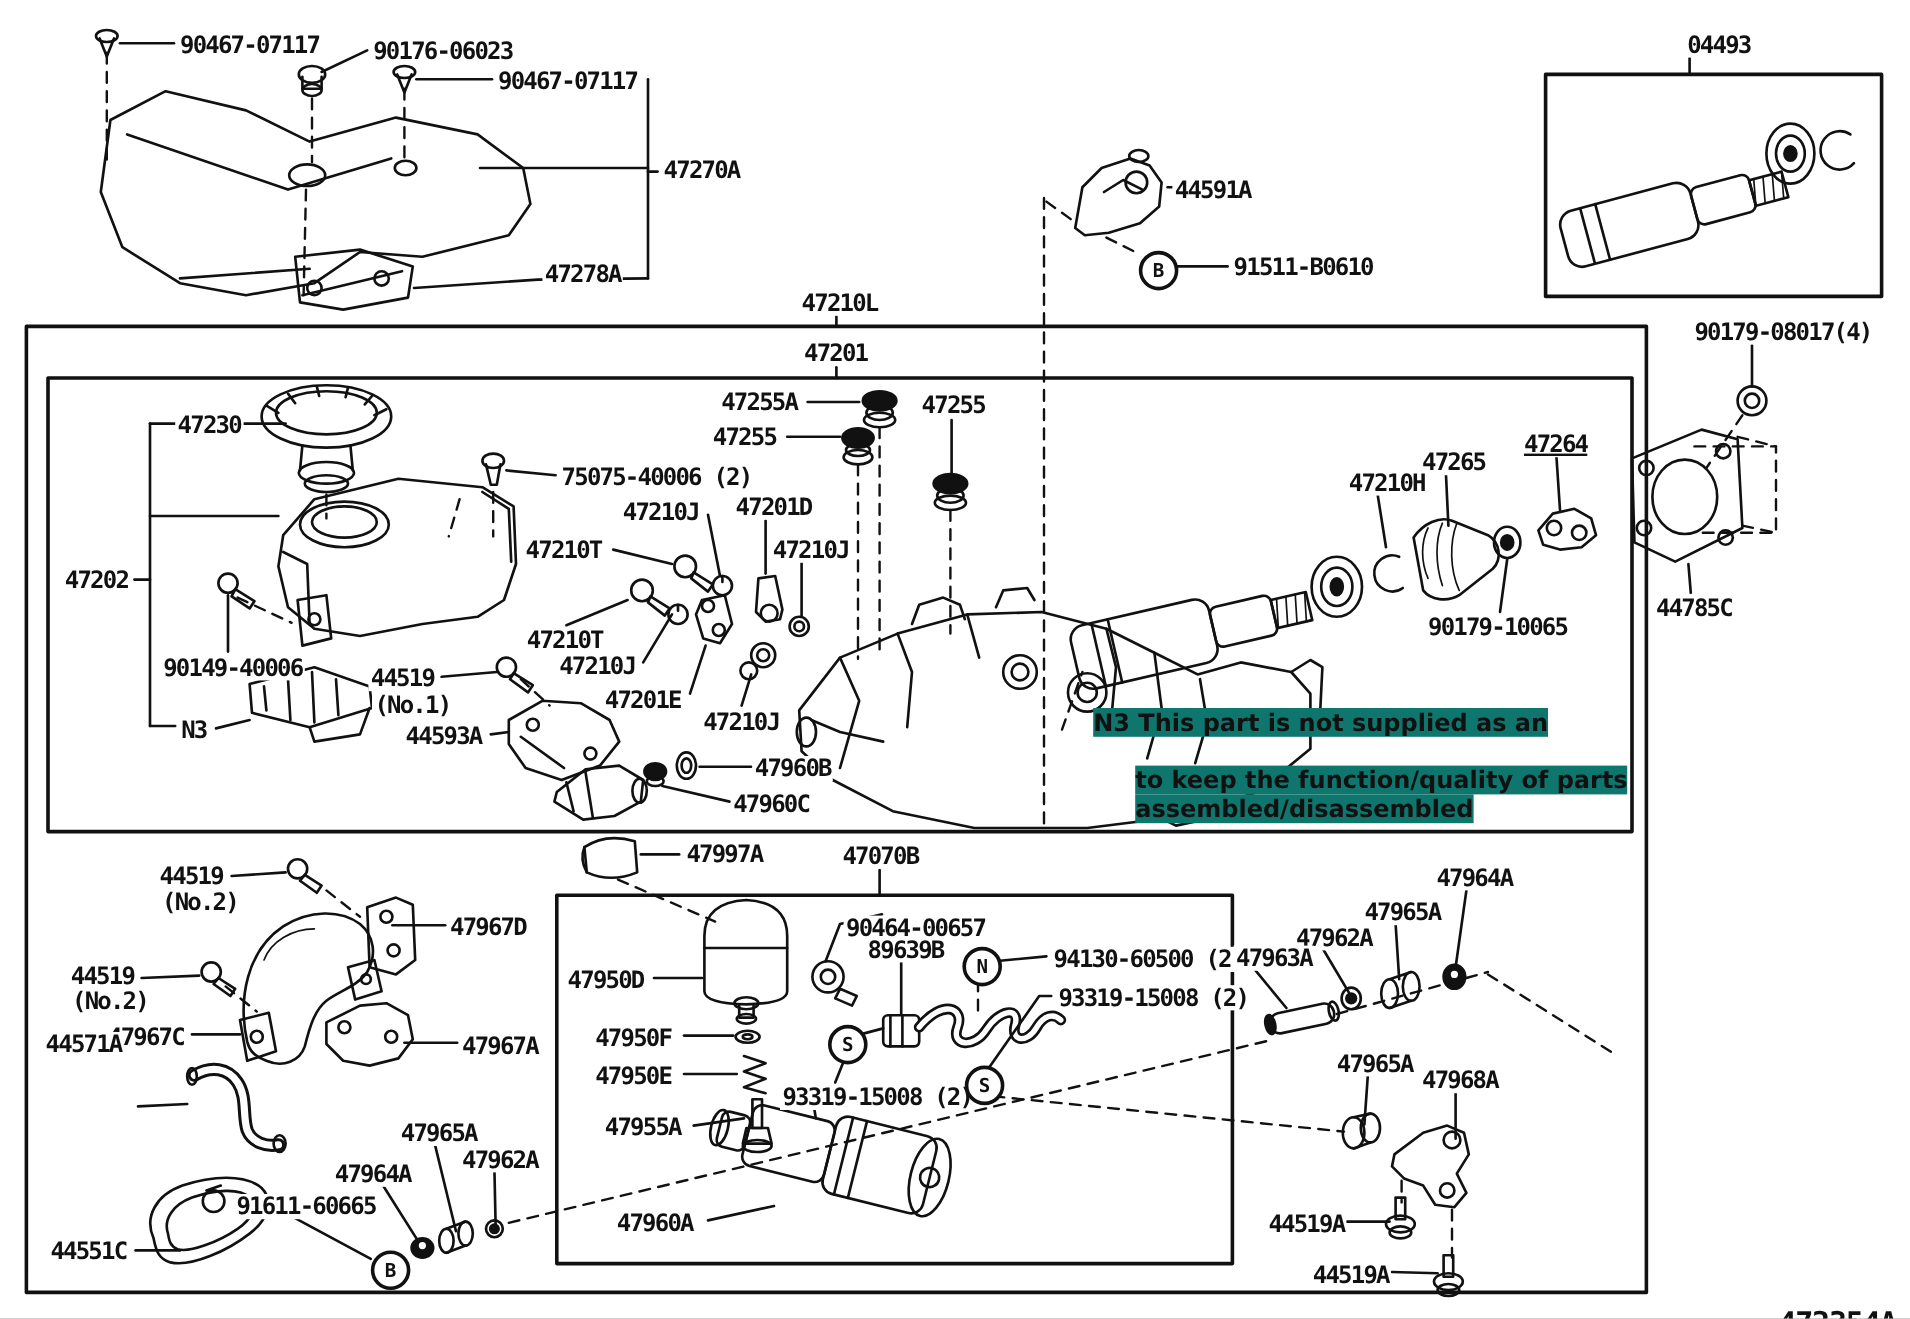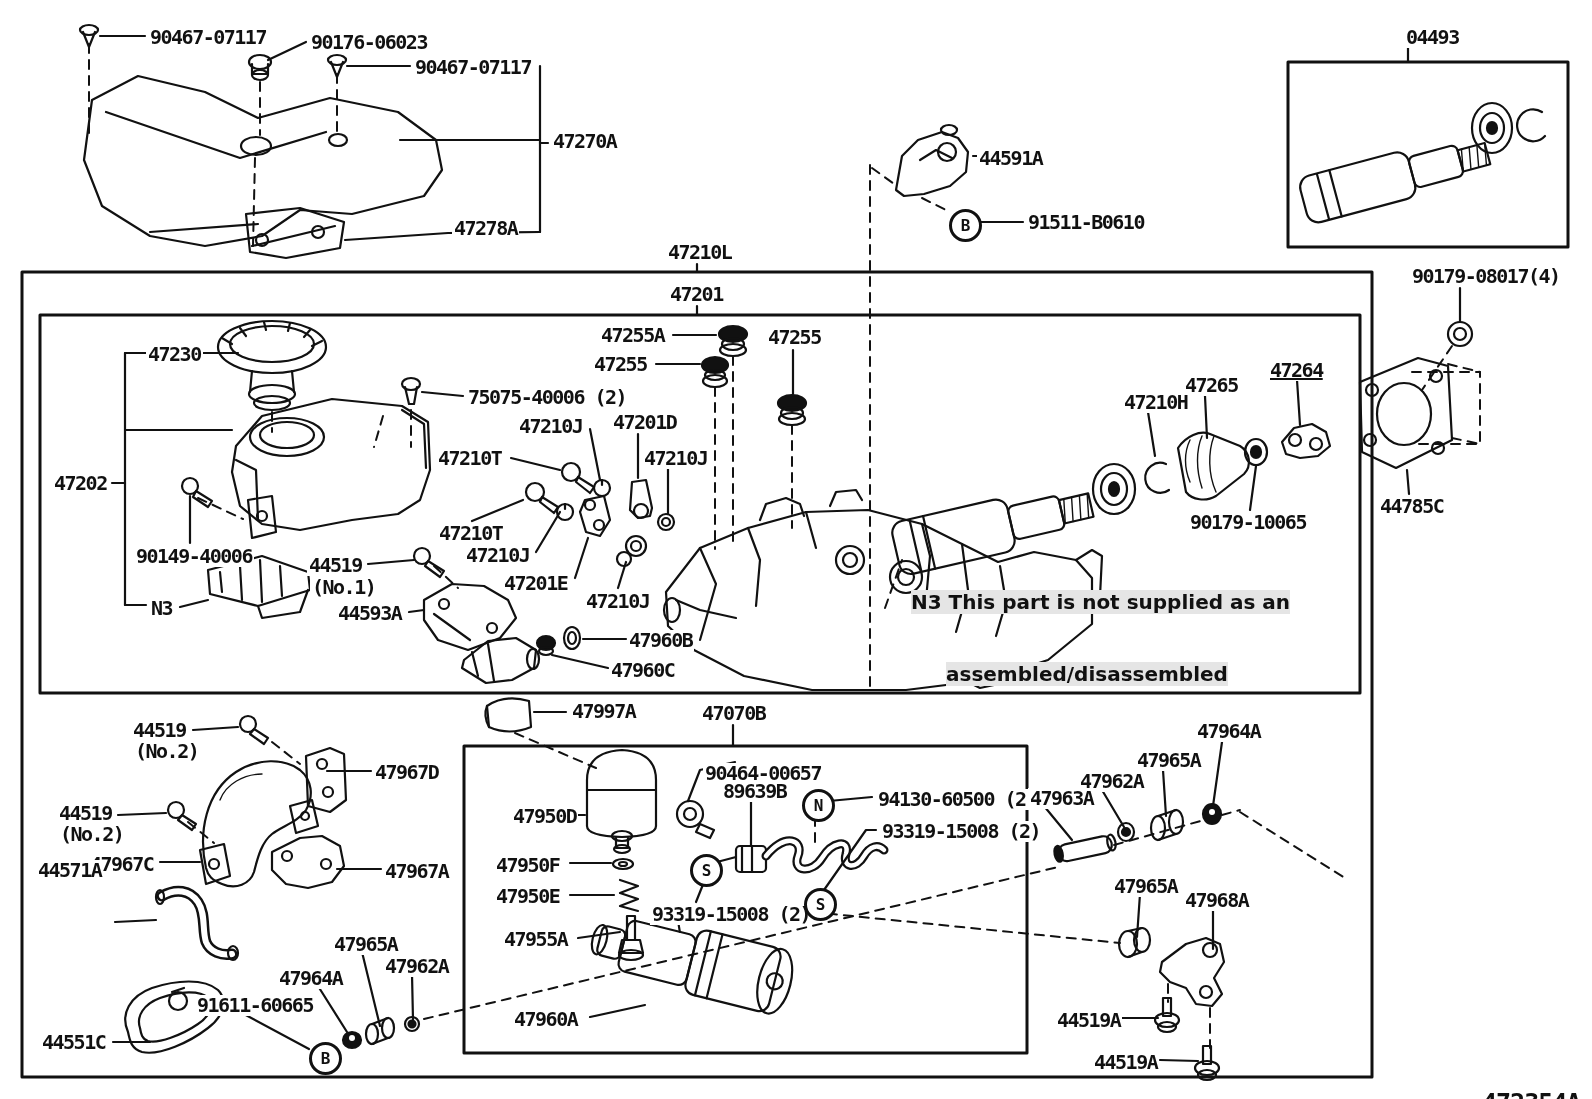--- a/index.html
+++ b/index.html
@@ -11,21 +11,21 @@
   #lineart .dash{stroke-dasharray:9 7;stroke-width:2;}
   #lineart .fl{fill:#111;}
   #lineart .wh{fill:#fff;stroke:none;}
   #lineart .thin{stroke-width:1.4;}
   .lbl{position:absolute;font-weight:bold;font-size:20px;letter-spacing:-1.5px;
        white-space:nowrap;color:#111;background:#fff;padding:0 2px;line-height:1.05;}
   .circ{position:absolute;width:27px;height:27px;border:3px solid #111;border-radius:50%;
         background:#fff;color:#111;font-weight:bold;font-size:16px;line-height:27px;
         text-align:center;letter-spacing:0;}
   .note-line{position:absolute;font-family:"DejaVu Sans",sans-serif;font-weight:bold;
-       font-size:20px;color:#111;white-space:nowrap;background:#e5e5e5;}
+       font-size:20px;color:#111;white-space:nowrap;background:#0f766e;}
   #note1{left:911px;top:590px;} #note2{left:946px;top:614px;}
   #note3{left:946px;top:638px;} #note4{left:946px;top:662px;}
   #footer-code{position:absolute;left:1482px;top:1088px;font-weight:bold;font-size:25px;
        letter-spacing:-1px;color:#111;}
 </style>
 </head>
 <body>
 
 <div id="canvas">
 
@@ -452,20 +452,21 @@
     <line x1="1160" y1="1060" x2="1198" y2="1061"></line>
   </g>
 
   <g>
     <line class="dash" x1="424" y1="1019" x2="1058" y2="867"></line>
     <line class="dash" x1="812" y1="912" x2="1120" y2="943"></line>
   </g>
 </svg>
 
 <div class="note-line" id="note1">N3 This part is not supplied as an</div>
+<div class="note-line" id="note3">to keep the function/quality of parts</div>
 <div class="note-line" id="note4">assembled/disassembled</div>
 
 <div id="footer-code">472354A</div>
 
 <div id="labels-layer">
       <div class="lbl" style="left: 148px; top: 27px;">90467-07117</div>
       <div class="lbl" style="left: 309px; top: 32px;">90176-06023</div>
       <div class="lbl" style="left: 413px; top: 57px;">90467-07117</div>
       <div class="lbl" style="left: 1404px; top: 27px;">04493</div>
       <div class="lbl" style="left: 551px; top: 131px;">47270A</div>
@@ -506,21 +507,21 @@
       <div class="lbl" style="left: 570px; top: 701px;">47997A</div>
       <div class="lbl" style="left: 700px; top: 703px;">47070B</div>
       <div class="lbl" style="left: 1195px; top: 721px;">47964A</div>
       <div class="lbl" style="left: 1135px; top: 750px;">47965A</div>
       <div class="lbl" style="left: 1078px; top: 771px;">47962A</div>
       <div class="lbl" style="left: 373px; top: 762px;">47967D</div>
       <div class="lbl" style="left: 703px; top: 763px;">90464-00657</div>
       <div class="lbl" style="left: 721px; top: 781px;">89639B</div>
       <div class="lbl" style="left: 57px; top: 803px;">44519</div>
       <div class="lbl" style="left: 58px; top: 824px;">(No.2)</div>
-      <div class="lbl" style="left: 471px; top: 806px; margin-left: 40px;">47950D</div>
+      <div class="lbl" style="left: 471px; top: 806px;">47950D</div>
       <div class="lbl" style="left: 876px; top: 789px;">94130-60500 (2)</div>
       <div class="lbl" style="left: 1028px; top: 788px;">47963A</div>
       <div class="lbl" style="left: 880px; top: 821px;">93319-15008 (2)</div>
       <div class="lbl" style="left: 88px; top: 854px;">47967C</div>
       <div class="lbl" style="left: 383px; top: 861px;">47967A</div>
       <div class="lbl" style="left: 494px; top: 855px;">47950F</div>
       <div class="lbl" style="left: 494px; top: 886px;">47950E</div>
       <div class="lbl" style="left: 650px; top: 904px;">93319-15008 (2)</div>
       <div class="lbl" style="left: 36px; top: 860px;">44571A</div>
       <div class="lbl" style="left: 502px; top: 929px;">47955A</div>

